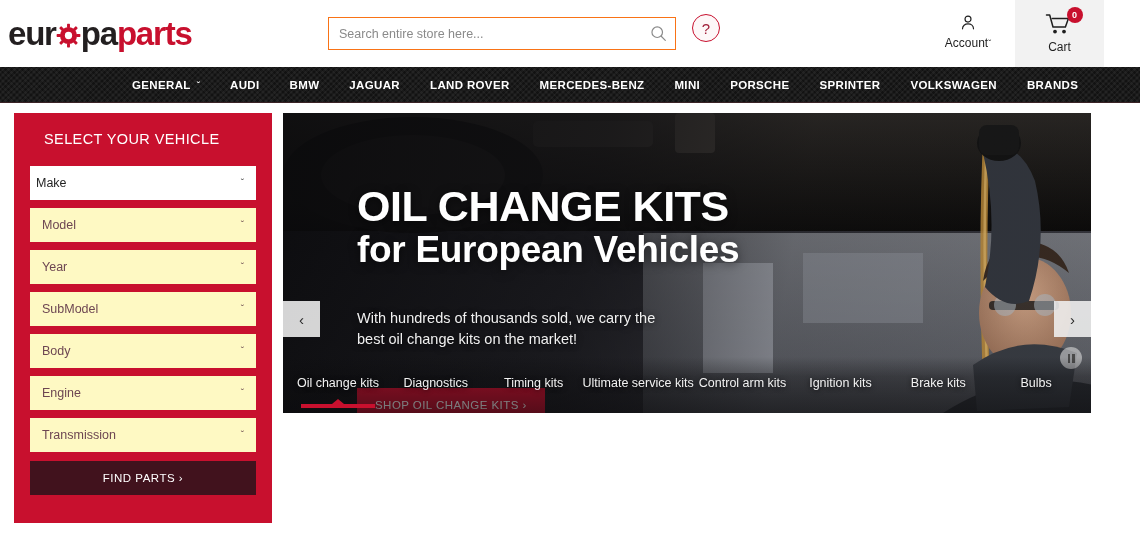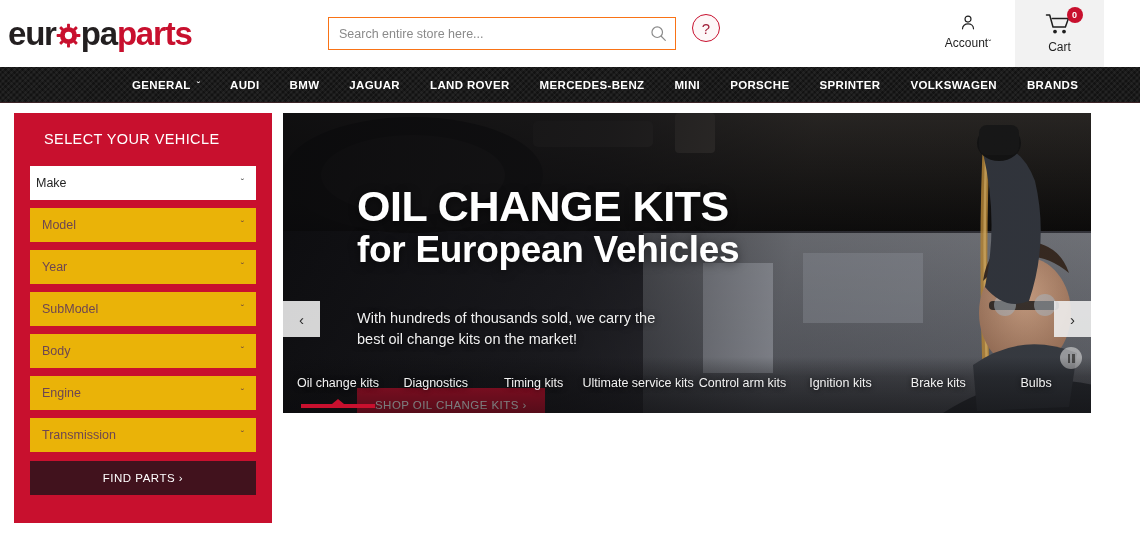--- a/index.html
+++ b/index.html
@@ -153,21 +153,21 @@
   }
   .vselect {
     height: 34px;
     margin-bottom: 8px;
     display: flex; align-items: center; justify-content: space-between;
     padding: 0 12px;
     font-size: 12.5px;
     cursor: pointer;
   }
   .vselect.active { background: #ffffff; color: #1f1f1f; padding-left: 6px; }
-  .vselect.disabled { background: #eab308; color: #6d4652; cursor: default; justify-content: space-between; }
+  .vselect.disabled { background: #fef9c3; color: #6d4652; cursor: default; justify-content: space-between; }
   .vselect .chev { font-size: 10px; color: #333; }
   .vselect.disabled .chev { color: #5d3b45; }
   .find-parts {
     margin-top: 9px;
     height: 34px;
     background: #41121d;
     color: #ffffff;
     font-size: 11.5px;
     letter-spacing: 0.5px;
     display: flex; align-items: center; justify-content: center;

